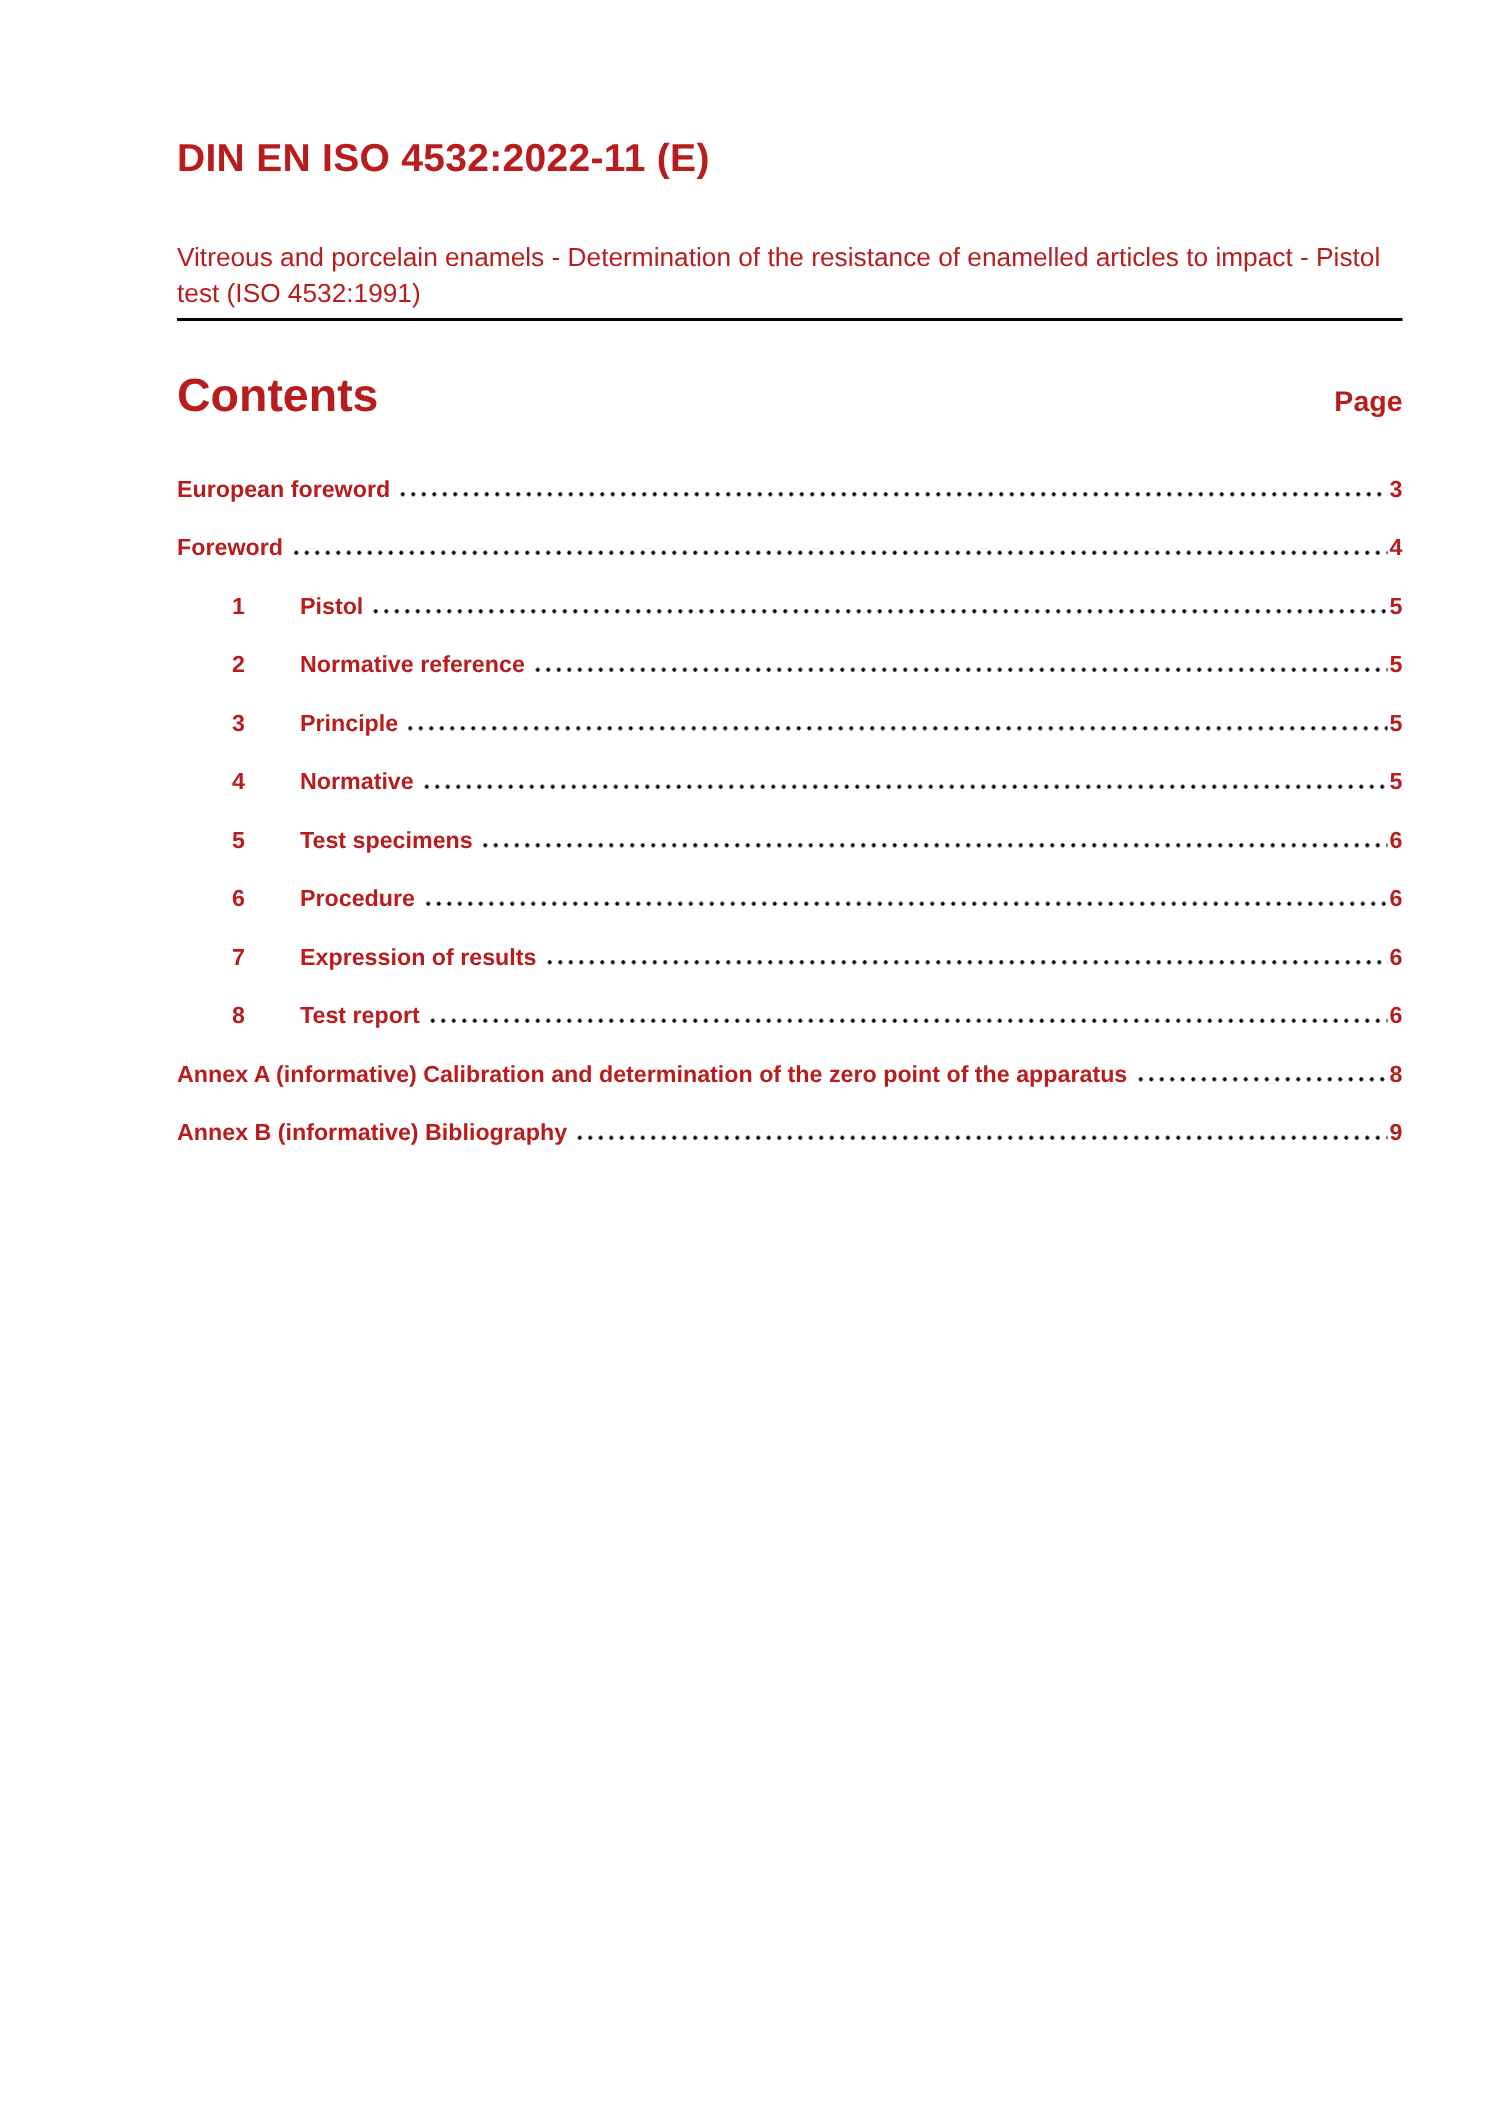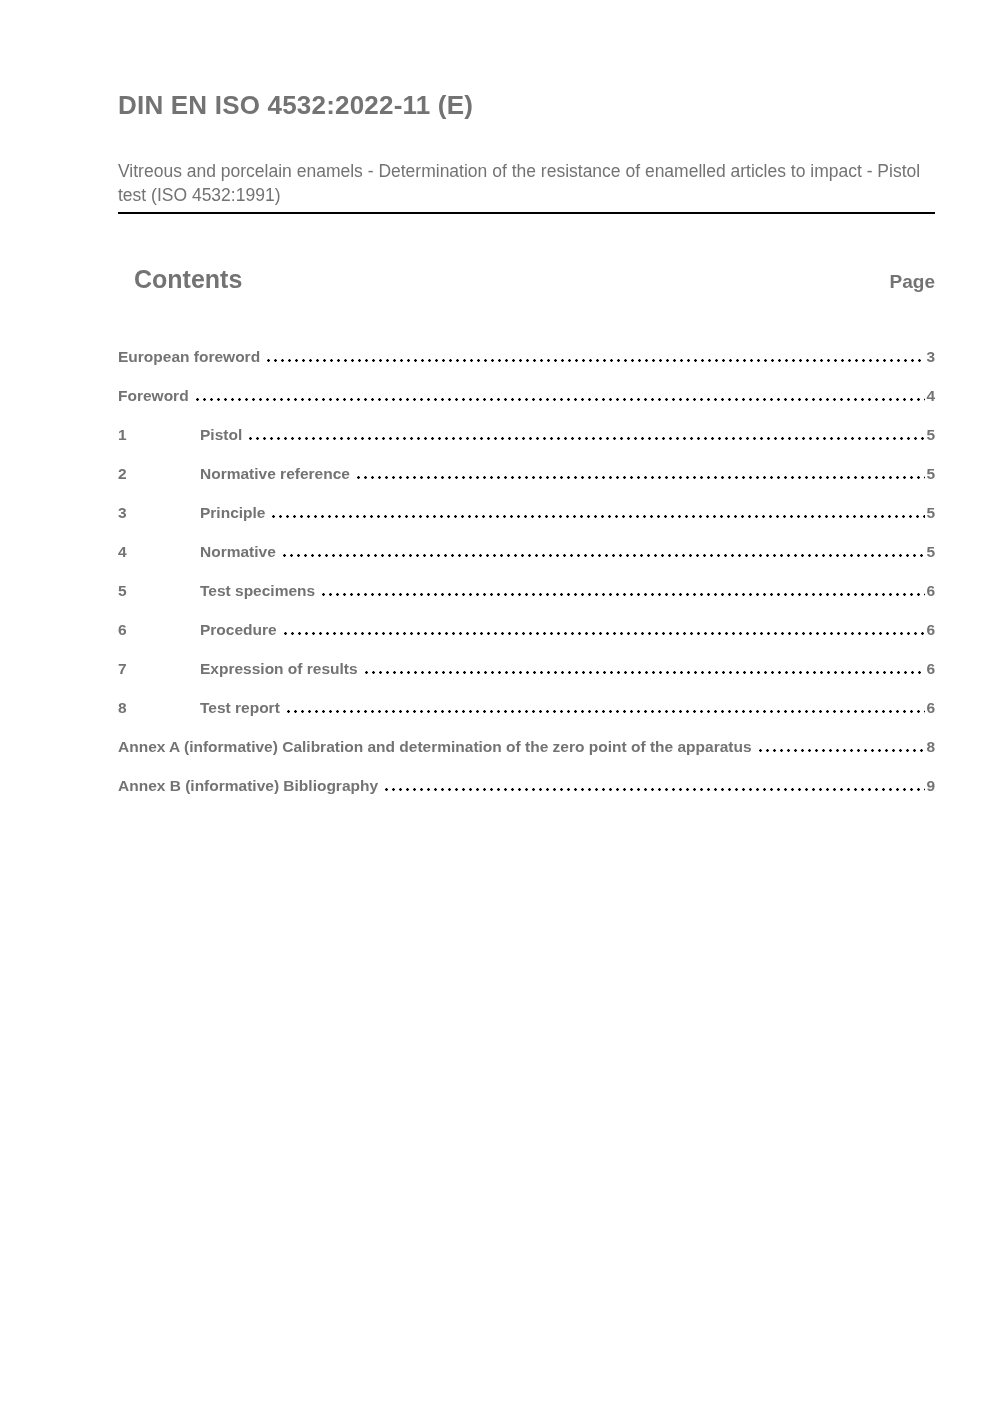--- a/index.html
+++ b/index.html
@@ -6,21 +6,21 @@
     margin: 0;
     padding: 0;
     background: #ffffff;
   }
   .page {
     position: relative;
     width: 992px;
     height: 1046px;
     background: #ffffff;
     font-family: "Liberation Sans", "DejaVu Sans", sans-serif;
-    color: #737373;
+    color: #b91c1c;
     overflow: hidden;
   }
   .content {
     position: absolute;
     left: 118px;
     top: 0;
     width: 817px;
   }
   .doc-title {
     margin: 89px 0 0 0;
@@ -41,40 +41,41 @@
     background: #000000;
     width: 100%;
   }
   .contents-header {
     margin-top: 35px;
     display: flex;
     justify-content: space-between;
     align-items: baseline;
   }
   .contents-heading {
-    font-size: 25px;
+    font-size: 31px;
     line-height: 29px;
     font-weight: 700;
-    margin: 16px;
+    margin: 0;
   }
   .page-label {
     font-size: 19px;
     font-weight: 700;
   }
   .toc {
     margin-top: 39px;
   }
   .toc-row {
     display: flex;
     align-items: baseline;
     font-size: 15.5px;
     line-height: 16px;
     font-weight: 700;
     margin-bottom: 23px;
     white-space: nowrap;
+    text-align: center;
   }
   .toc-num {
     flex: 0 0 82px;
   }
   .toc-label {
     flex: 0 0 auto;
   }
   .toc-leader {
     flex: 1 1 auto;
     min-width: 0;

